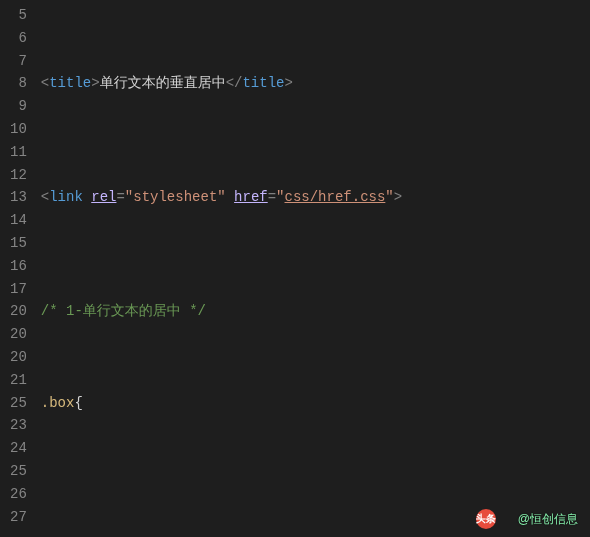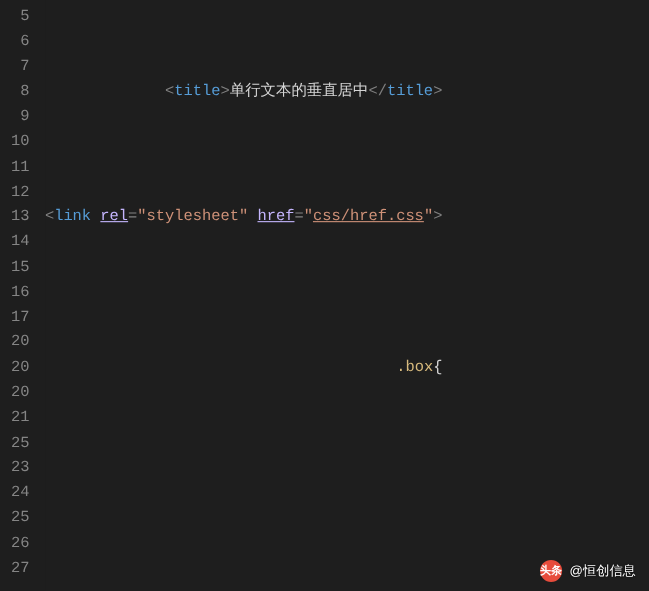--- a/index.html
+++ b/index.html
@@ -23,56 +23,56 @@
     padding: 4px 14px 4px 10px;
     user-select: none;
     line-height: 22.8px;
   }
   .gutter div { }
   .code {
     padding: 4px 0 4px 0;
     line-height: 22.8px;
     white-space: pre;
   }
-  .row { height: 22.8px; text-align: right; }
+  .row { height: 22.8px; }
   .i1 { padding-left: 0; }
 
   .punc   { color: #808080; }
   .tag    { color: #569cd6; }
   .attr   { color: #c4b5fd; text-decoration: underline; }
   .str    { color: #ce9178; }
   .strU   { color: #ce9178; text-decoration: underline; }
   .txt    { color: #d4d4d4; }
   .comment{ color: #6a9955; }
   .sel    { color: #d7ba7d; }
   .curly  { color: #d4d4d4; }
 
   .watermark {
     position: absolute;
     bottom: 8px;
     right: 12px;
     display: flex;
     align-items: center;
-    gap: 7px;
+    gap: 22px;
   }
   .watermark .logo {
     width: 20px; height: 20px;
     border-radius: 50%;
     background: #e74c3c;
     font-weight: bold;
     color: #fff;
     display: flex;
     align-items: center;
     justify-content: center;
     font-size: 10px;
     font-family: sans-serif;
   }
   .watermark .wm-text {
     font-size: 12px;
-    color: #ffffff;
+    color: #86efac;
     font-family: sans-serif;
     text-shadow: 0 0 2px #000;
   }
 </style>
 </head>
 <body>
 
 <div class="editor">
 
   <div class="gutter">
@@ -102,20 +102,21 @@
   </div>
 
   <div class="code">
 
     <div class="row i1"><span class="punc">&lt;</span><span class="tag">title</span><span class="punc">&gt;</span><span class="txt">单行文本的垂直居中</span><span class="punc">&lt;/</span><span class="tag">title</span><span class="punc">&gt;</span></div>
 
 
     <div class="row i1"><span class="punc">&lt;</span><span class="tag">link</span> <span class="attr">rel</span><span class="punc">=</span><span class="str">"<span>stylesheet</span>"</span> <span class="attr">href</span><span class="punc">=</span><span class="str">"</span><span class="strU">css/href.css</span><span class="str">"</span><span class="punc">&gt;</span></div>
 
 
+    <div class="row i1"><span class="comment">/* 1-单行文本的居中 */</span></div>
 
     <div class="row i1"><span class="sel">.box</span><span class="curly">{</span></div>
 
     
 
     
 
     
 
     

